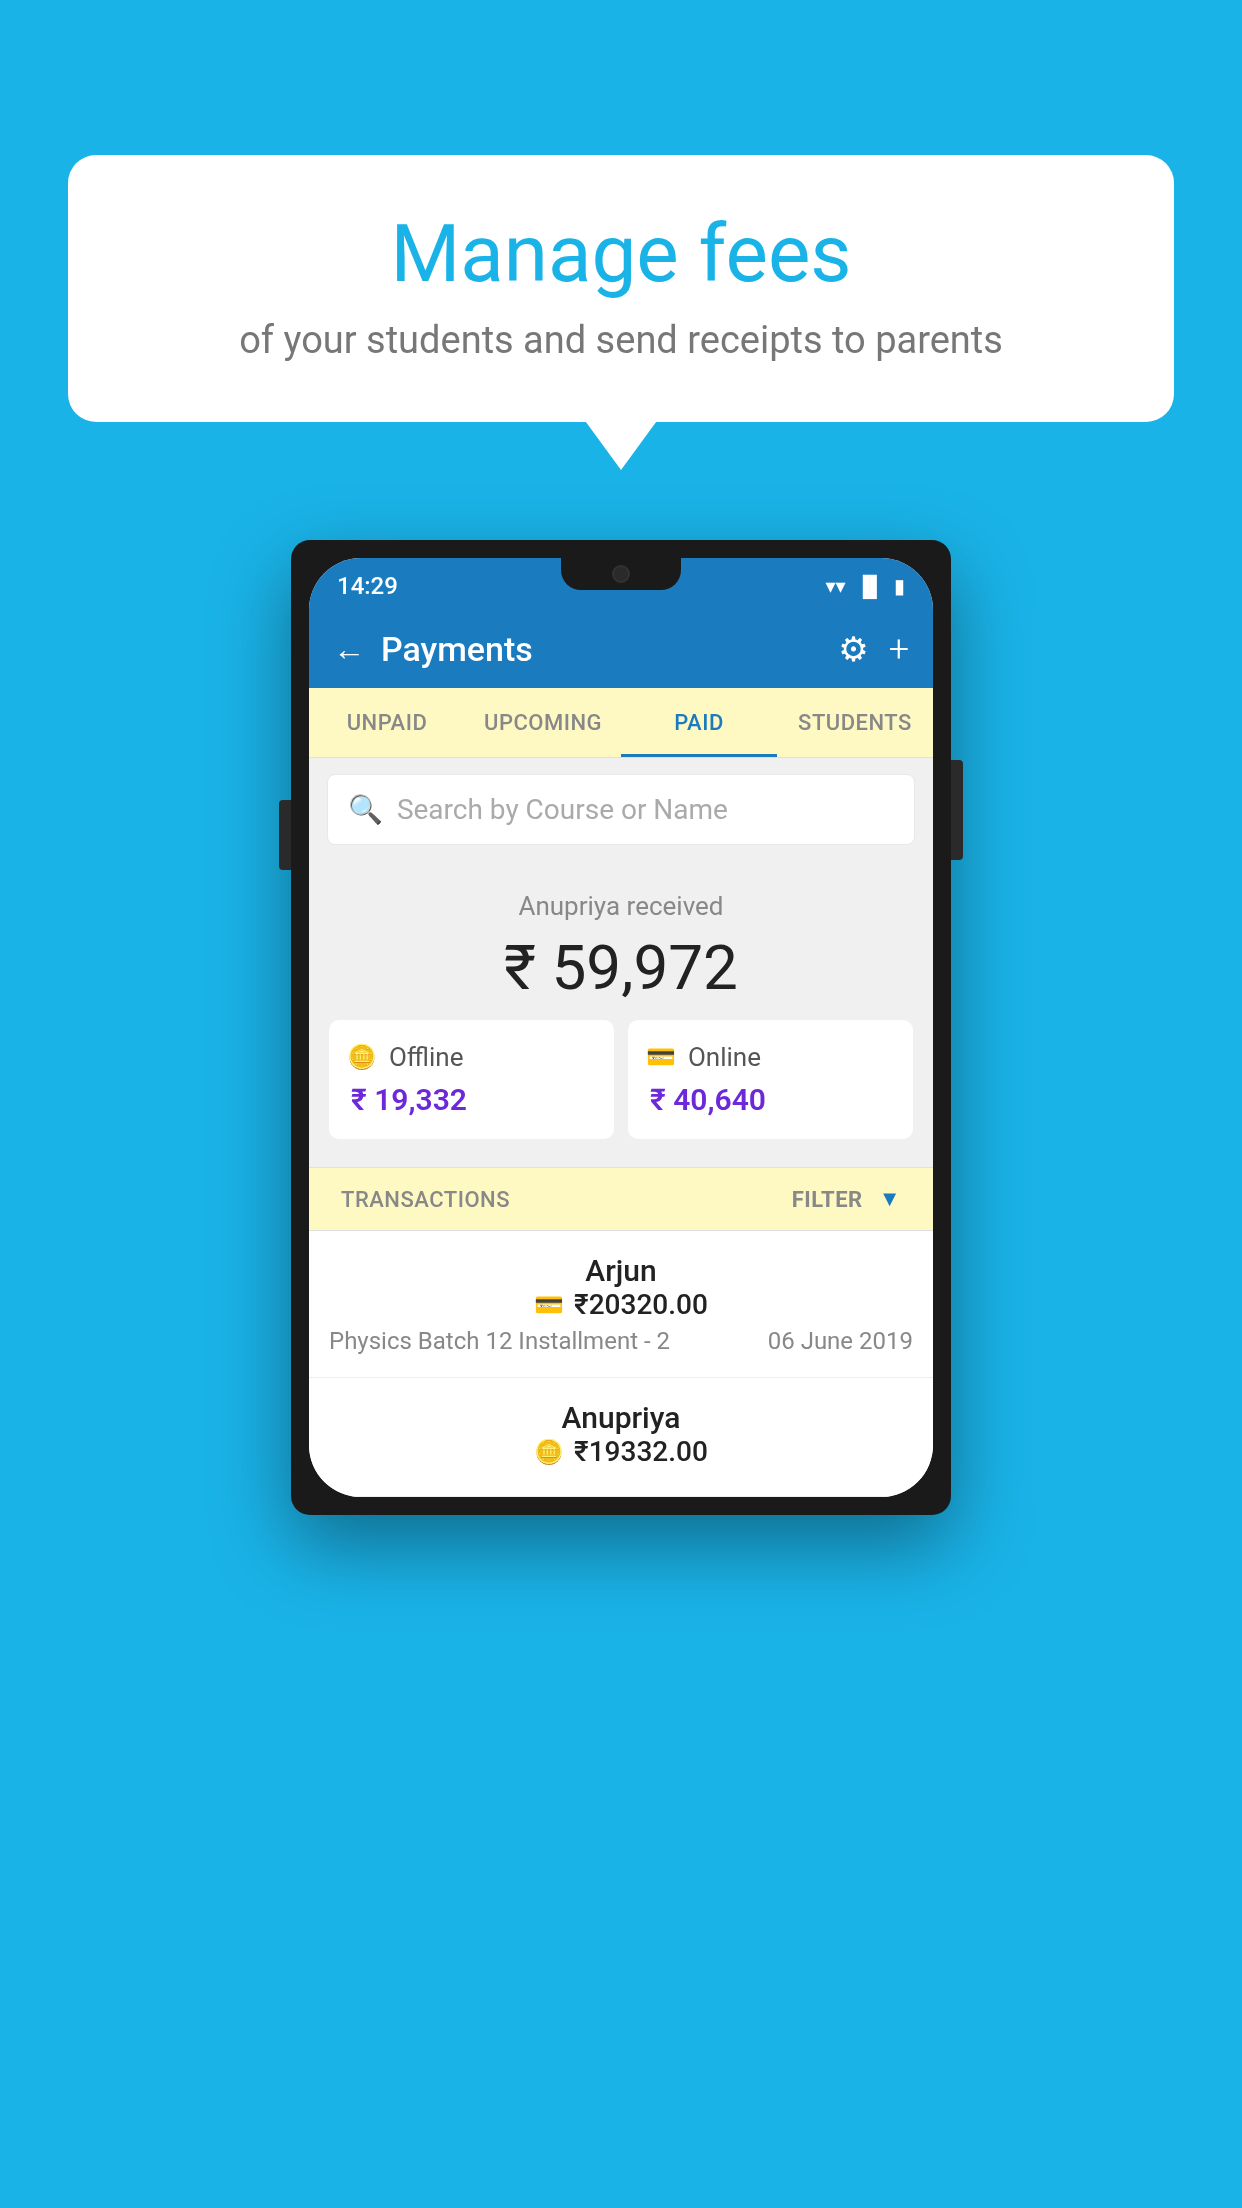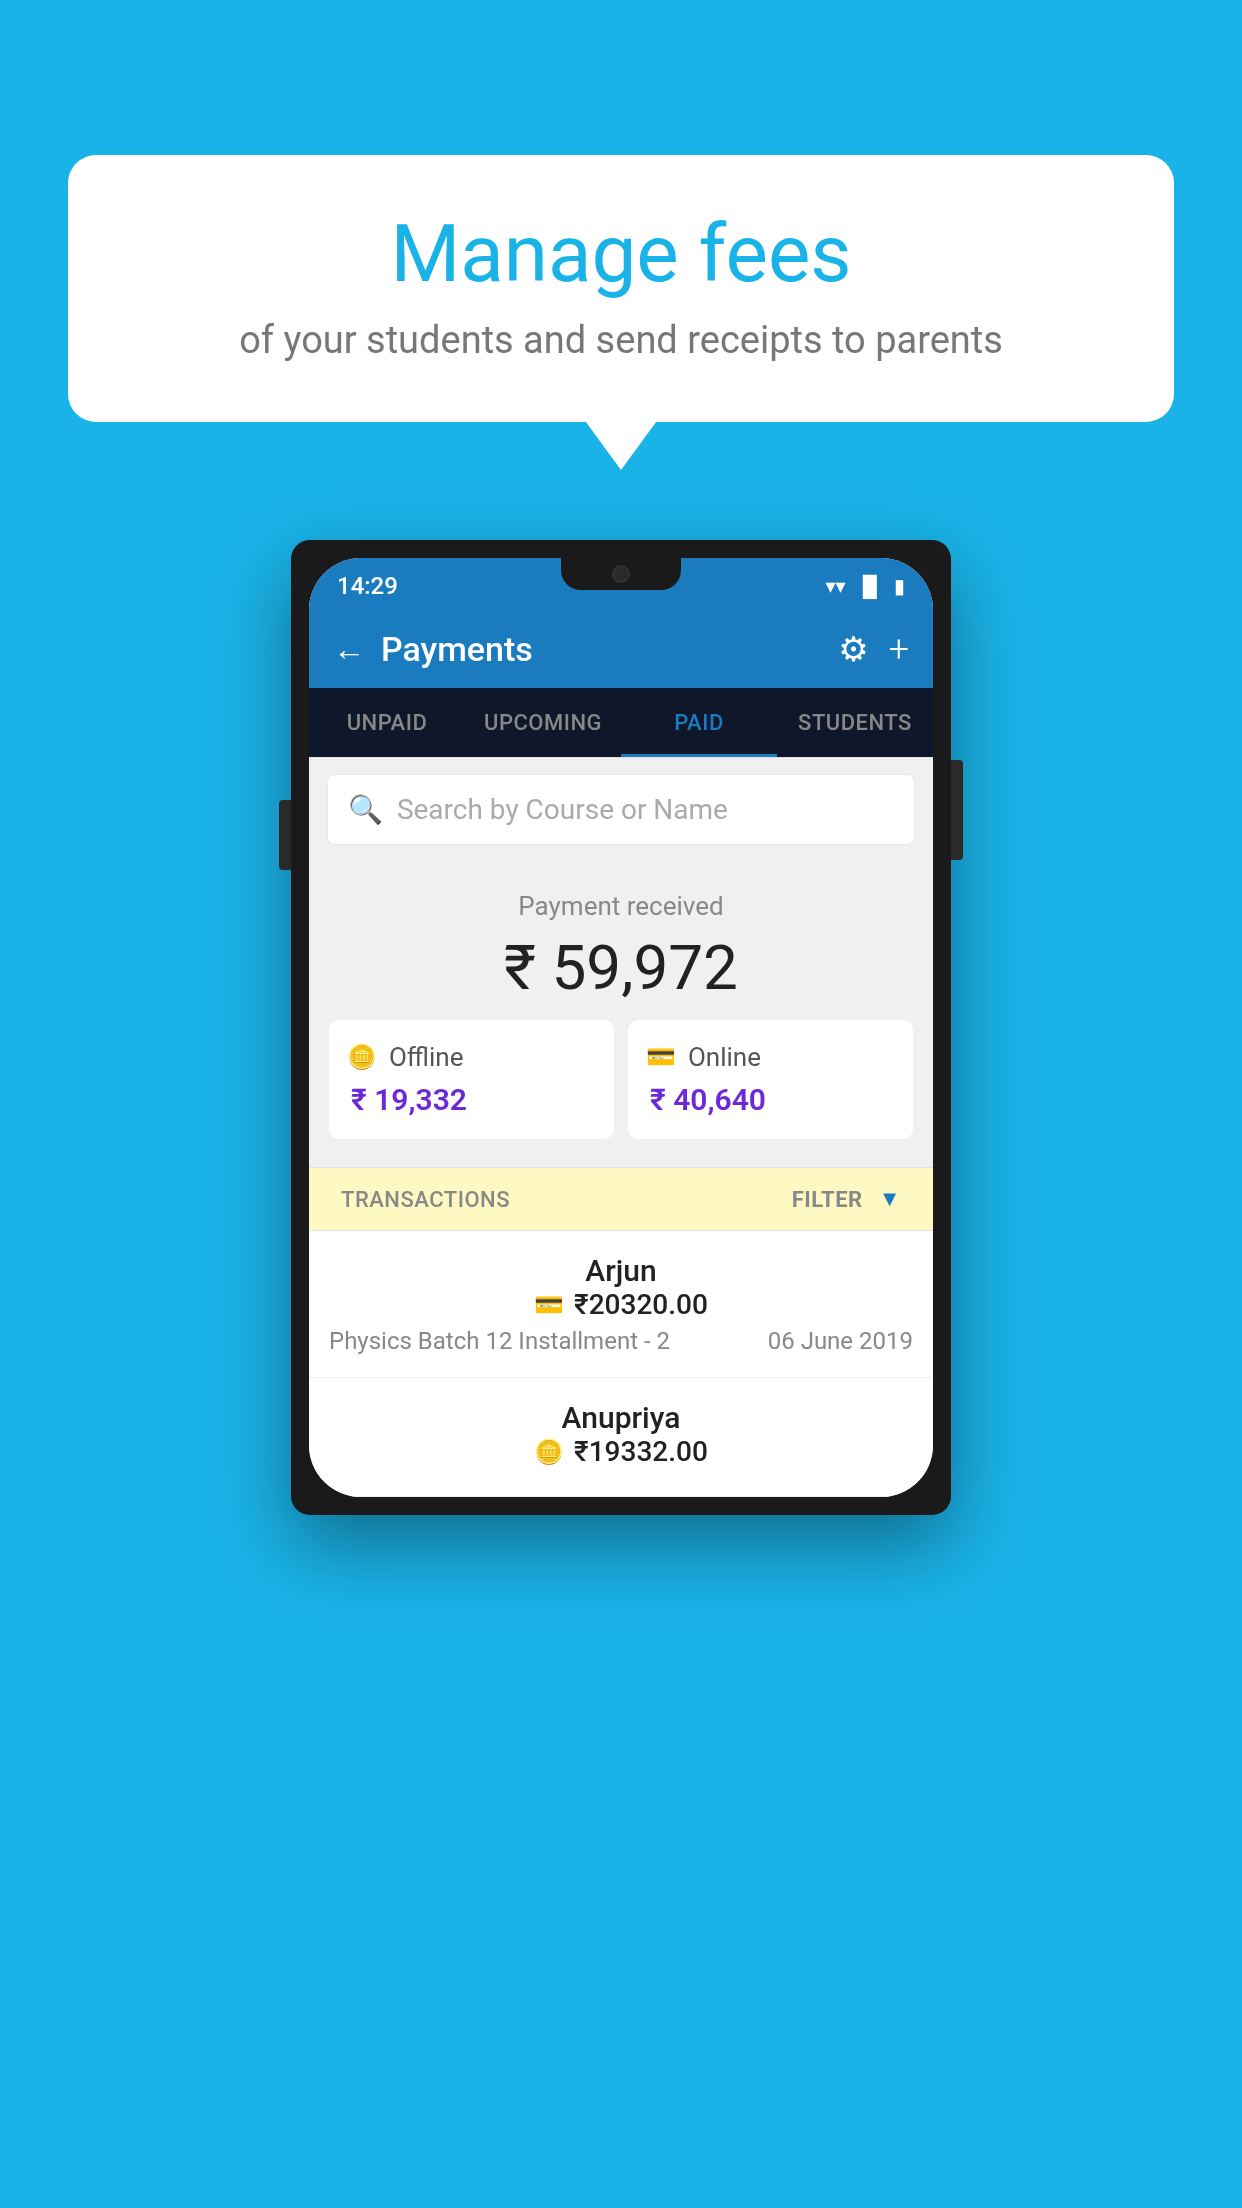--- a/index.html
+++ b/index.html
@@ -184,21 +184,21 @@
       gap: 20px;
     }
 
     .app-bar-right span {
       color: white;
       font-size: 34px;
     }
 
     
     .tabs {
-      background: #0f172a;
+      background: #fef9c3;
       display: flex;
       border-bottom: 1px solid #e0e0e0;
       justify-content: space-between;
     }
 
     .tab {
       flex: 1;
       text-align: center;
       padding: 22px 8px;
       font-size: 22px;
@@ -451,21 +451,21 @@
       </div>
 
       <div class="search-bar-wrapper">
         <div class="search-bar">
           <span class="search-icon-placeholder">🔍</span>
           <span class="search-placeholder-text">Search by Course or Name</span>
         </div>
       </div>
 
       <div class="payment-summary">
-        <div class="payment-label">Payment received</div>
+        <div class="payment-label">Anupriya received</div>
         <div class="payment-amount">₹ 59,972</div>
         <div class="payment-cards">
           <div class="payment-card">
             <div class="card-row">
               <span class="card-icon">🪙</span>
               <span class="card-label">Offline</span>
             </div>
             <span class="card-amount">₹ 19,332</span>
           </div>
           <div class="payment-card">

